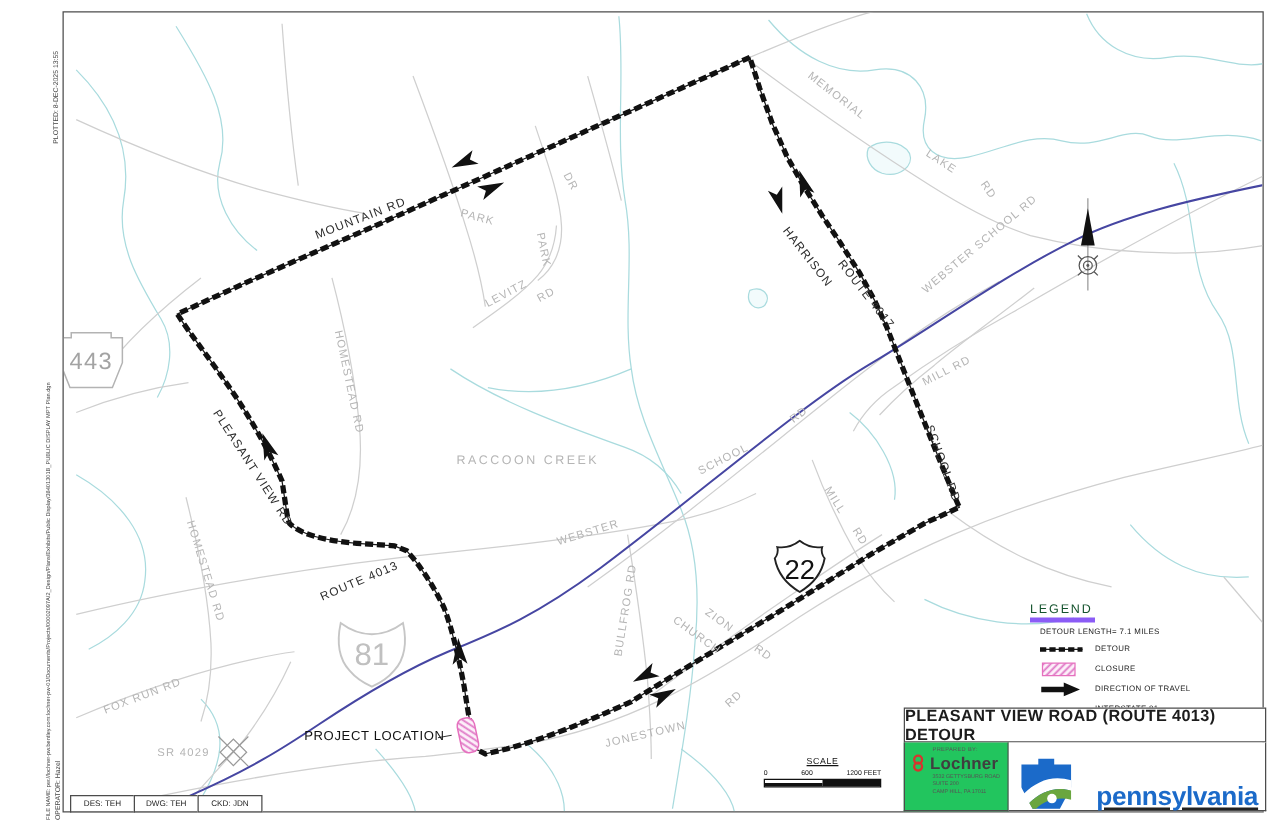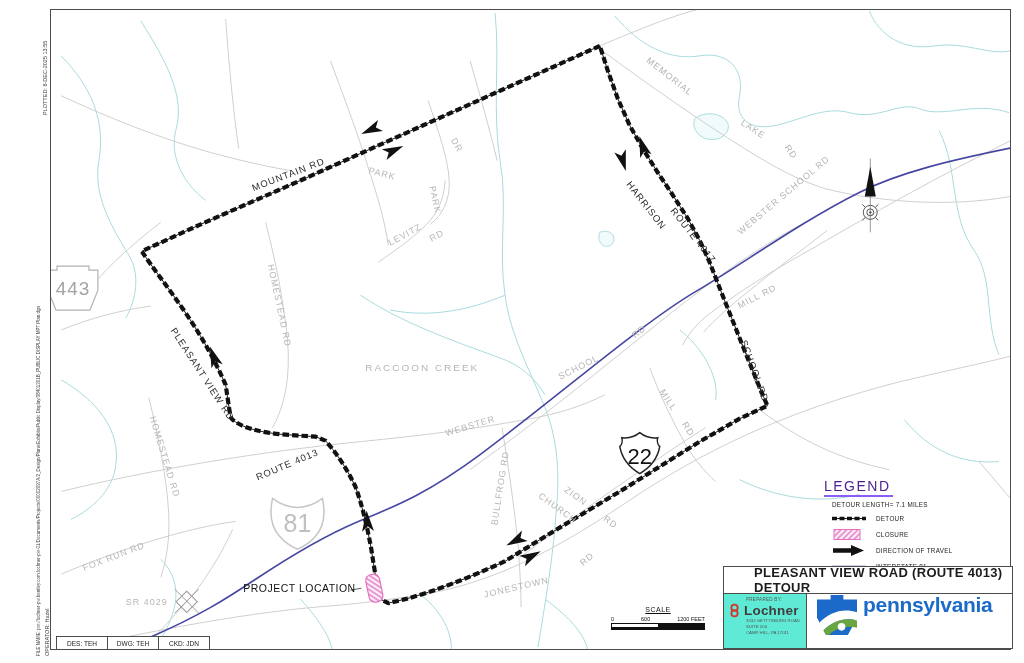--- a/index.html
+++ b/index.html
@@ -15,42 +15,42 @@
   .lblproj{fill:#111;font-size:10.5px;letter-spacing:.5px;}
   .sh443{fill:#a3a3a3;font-size:19px;letter-spacing:1px;}
   .sh81{fill:#c0c0c0;font-size:25px;}
   .sh22{fill:#111;font-size:22px;}
   
   .vtext{position:absolute;white-space:nowrap;transform-origin:0 0;transform:rotate(-90deg);color:#444;}
   .vt-plot{font-size:5.5px;}
   .vt-file{font-size:4.5px;}
   
   .legend{position:absolute;left:824px;top:477px;width:170px;}
-  .legend-title{font-size:14px;letter-spacing:1.5px;color:#4c1d95;border-bottom:2px solid #8b5cf6;
+  .legend-title{font-size:10px;letter-spacing:1.5px;color:#14532d;border-bottom:4px solid #8b5cf6;
                 display:inline-block;padding:0 2px 1px 0;}
   .legend-len{font-size:6.3px;margin:4px 0 4px 8px;color:#222;letter-spacing:.3px;}
   .lrow{display:flex;align-items:center;margin:0 0 3px 6px;}
   .lswatch{width:38px;height:13px;margin-right:8px;flex:none;}
   .llabel{font-size:6.3px;color:#222;letter-spacing:.3px;}
   
   .scale{position:absolute;left:611px;top:606px;width:94px;text-align:center;}
   .scale-title{font-size:7px;color:#111;text-decoration:underline;letter-spacing:.5px;}
   .scale-ticks{display:flex;justify-content:space-between;font-size:5.5px;color:#111;margin-top:3px;}
   .scale-bar{display:flex;height:5px;border:1px solid #111;margin-top:1px;}
   .scale-b1{flex:1;background:linear-gradient(#fff 55%,#111 55%);}
   .scale-b2{flex:1;background:#111;}
   
   .tblock{position:absolute;left:723px;top:566px;width:290px;}
   .trow1{height:26px;border:1px solid #4c4c4c;background:#fff;display:flex;align-items:center;
-         justify-content:center;font-size:13px;font-weight:600;letter-spacing:.3px;color:#1c1c1c;padding-left:30px;}
+         justify-content:center;font-size:13px;font-weight:600;letter-spacing:.3px;color:#1c1c1c;}
   .trow2{display:flex;height:55px;}
-  .cell-loch{width:84px;border:1px solid #4c4c4c;border-top:none;background:#5eead4;box-sizing:border-box;
+  .cell-loch{width:84px;border:1px solid #4c4c4c;border-top:none;background:#22c55e;box-sizing:border-box;
              padding:3px 2px 0 4px;}
   .cell-pdot{flex:1;border:1px solid #4c4c4c;border-top:none;border-left:none;background:#fff;
-             display:flex;align-items:flex-start;gap:6px;padding-left:10px;box-sizing:border-box;}
+             display:flex;align-items:flex-end;gap:20px;padding-left:10px;box-sizing:border-box;text-decoration:underline;}
   .prep{font-size:4.5px;color:#555;margin-left:18px;letter-spacing:.3px;}
   .lochrow{display:flex;align-items:center;gap:3px;margin-top:1px;}
   .lochname{font-size:13.5px;font-weight:700;color:#3f3f3f;letter-spacing:.2px;}
   .lochaddr{font-size:4.3px;color:#555;line-height:1.35;margin-left:18px;}
   .pdot-name{font-size:21px;font-weight:700;color:#1b6ac9;letter-spacing:-.3px;line-height:1;}
   .pdot-sub{font-size:7.3px;color:#6aa63f;letter-spacing:1.1px;margin-top:2px;}
   
   .cells{position:absolute;left:56px;top:636px;display:flex;}
   .cell{width:50px;height:12px;border:1px solid #4c4c4c;border-right:none;background:#fff;
         font-size:6.5px;display:flex;align-items:center;justify-content:center;color:#222;}

